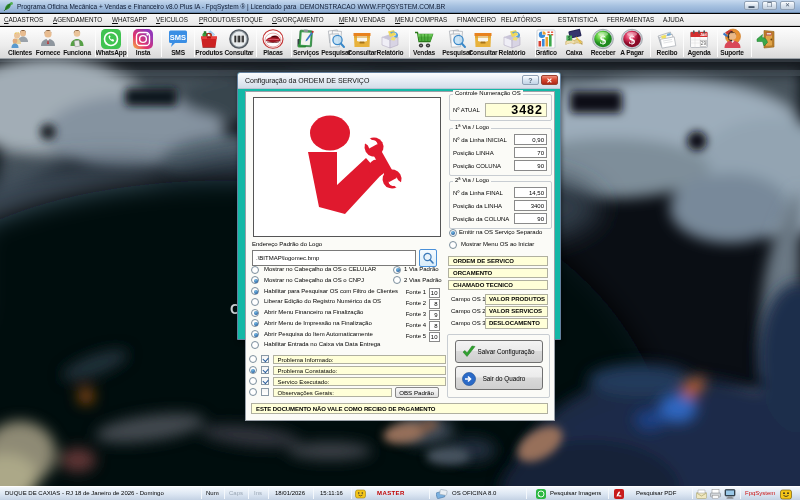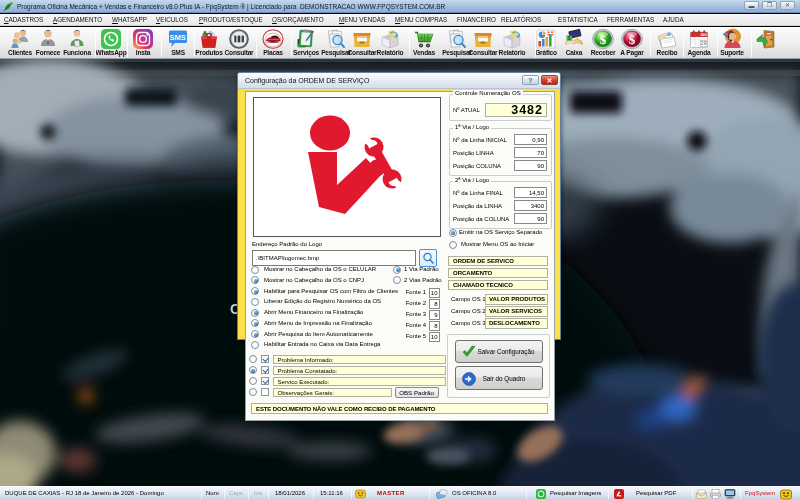--- a/index.html
+++ b/index.html
@@ -28,21 +28,21 @@
 .tbtn svg { display:block; margin:0 auto; }
 .tbtn .lb { font-size:6.6px; font-weight:bold; color:#111; white-space:nowrap; margin-top:-1px; letter-spacing:-0.2px;}
 .tsep { position:absolute; top:2px; width:1px; height:28px; background:#b6b6b6; border-right:1px solid #fcfcfc; }
 
 #statusbar { position:absolute; left:0; top:486px; width:800px; height:14px;
   background:linear-gradient(#f4f8fd,#dce6f2 55%,#c4d2e4); border-top:1px solid #fff; font-size:6px; color:#000; }
 #statusbar .cell { position:absolute; top:0; height:12px; line-height:12px; white-space:nowrap; }
 .ssep { position:absolute; top:1px; width:1px; height:11px; background:#9fafc2; border-right:1px solid #f4f8fc; }
 
 #dlg { position:absolute; left:237px; top:72px; width:324px; height:268px;
-  background:#fde047; border:1px solid #63809e; border-radius:3px 3px 0 0;
+  background:#14b8a6; border:1px solid #63809e; border-radius:3px 3px 0 0;
   box-shadow:1px 2px 4px rgba(0,0,0,0.45); font-size:6px; color:#000; }
 #dlgtitle { position:absolute; left:0; top:0; width:322px; height:16px; border-radius:2px 2px 0 0;
   background:linear-gradient(#fbfdfe,#e8eef5 45%,#d3dde9); border-bottom:1px solid #b8c4d2;
   }
 #dlgtitle .t { position:absolute; left:7px; top:4px; font-size:7px; color:#101010; }
 #dlgpanel { position:absolute; left:7px; top:18px; width:310px; height:330px;
   background:#fbfbf7; border:1px solid #9aa0a8; }
 .lbl { position:absolute; white-space:nowrap; }
 .ybox { position:absolute; background:#ffffd8; border:1px solid #b0b0a0; white-space:nowrap; overflow:hidden; }
 .wbox { position:absolute; background:#fff; border:1px solid #8a8a8a; text-align:right; white-space:nowrap; }

